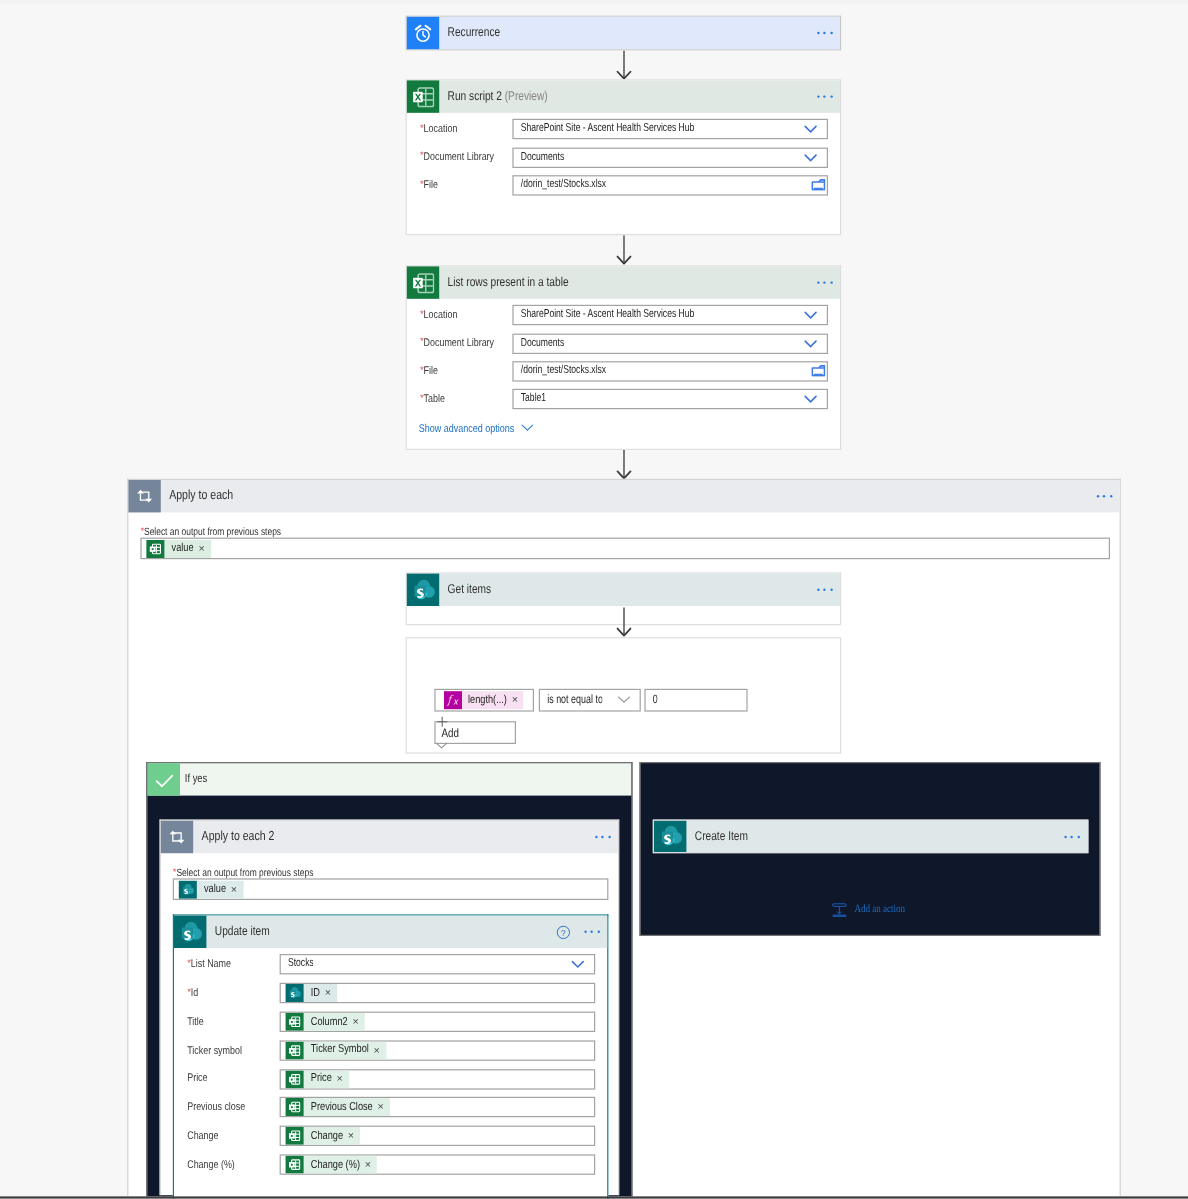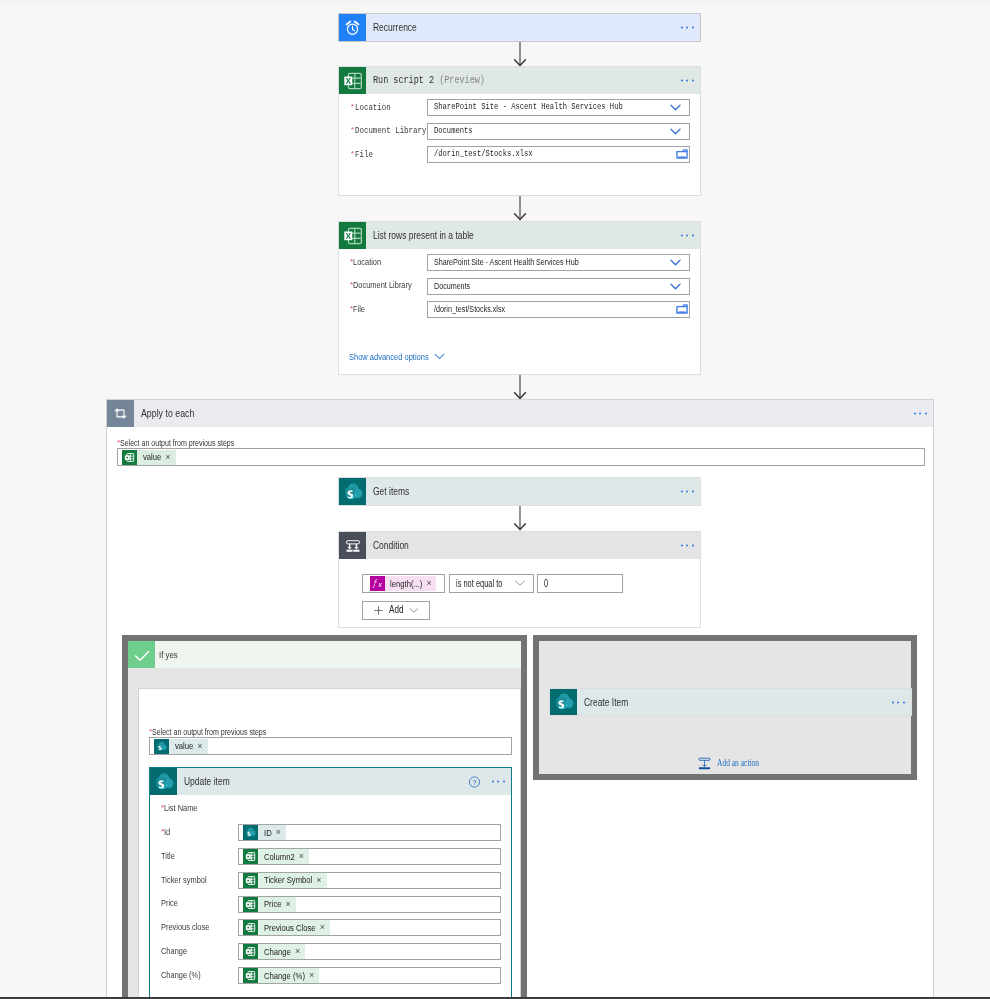--- a/index.html
+++ b/index.html
@@ -49,27 +49,27 @@
   .token .tkicon{width:15px;height:15px;flex:0 0 15px;display:flex;align-items:center;justify-content:center;}
   .token .tktext{padding:0 3px 0 6px;font-size:9.6px;color:#242424;white-space:nowrap;line-height:1;}
   .token .tkx{font-size:9px;color:#4f4f4f;padding-right:5px;padding-left:1px;line-height:1;}
 
   
   .scope{position:absolute;background:#fff;border:1px solid #dcdcdc;box-sizing:border-box;}
   .scope-head{position:relative;height:27px;display:flex;align-items:center;background:#eaebef;}
   .scope-fieldlabel{font-size:8.8px;color:#323130;line-height:1;white-space:nowrap;}
 
   
-  .branch{position:absolute;background:#e5e5e5;border:6px solid #737373;box-sizing:border-box;}
+  .branch{position:absolute;background:#0f172a;border:1px solid #737373;box-sizing:border-box;}
   .branch-head{position:relative;height:27px;display:flex;align-items:center;}
   .branch-icon{width:27px;height:27px;flex:0 0 27px;display:flex;align-items:center;justify-content:center;}
   .branch-title{padding-left:4px;font-size:9.8px;color:#323130;line-height:1;}
 
   
-  .addbtn{position:absolute;border:1px solid #a3a3a3;background:#fff;box-sizing:border-box;display:flex;align-items:center;justify-content:center;}
+  .addbtn{position:absolute;border:1px solid #a3a3a3;background:#fff;box-sizing:border-box;display:flex;align-items:flex-start;justify-content:center;flex-direction:column;}
   .addbtn .lbl{font-size:10.2px;color:#242424;padding:0 5px 0 5px;line-height:1;}
   .linkrow{position:absolute;display:flex;align-items:center;color:#1b6ec2;font-size:9.4px;line-height:1;}
   .addaction{position:absolute;display:flex;align-items:center;}
   .addaction .lbl{color:#1b6ec2;font-size:9.4px;padding-left:5px;line-height:1;font-family:Liberation Serif, serif;}
 </style>
 </head>
 <body>
 <div id="root">
 <div class="topstrip"></div>
 
@@ -92,21 +92,21 @@
   </div>
 </div>
 
 <div class="arrow" style="left:519px;top:42px;width:2px;height:25px;">
   <svg width="14" height="25" viewBox="0 0 14 25" style="position:absolute;left:-6px;top:0;">
     <path d="M7 0 L7 23.5" stroke="#3b3a39" stroke-width="1.1" fill="none"></path>
     <path d="M1.6 17.8 L7 23.6 L12.4 17.8" stroke="#3b3a39" stroke-width="1.5" fill="none" stroke-linecap="round" stroke-linejoin="round"></path>
   </svg>
 </div>
 
-<div class="card" style="left:338px;top:66px;width:363px;height:130px;font-family:Liberation Mono, monospace;">
+<div class="card" style="left:338px;top:66px;width:363px;height:130px;">
   <div class="card-head" style="background:#dfe8e2;">
     <div class="card-icon" style="background:#12793f;">
       <svg width="18" height="18" viewBox="0 0 24 24">
         <rect x="5.9" y="1.7" width="17.2" height="20.6" rx="2.0" fill="none" stroke="#a8d2b7" stroke-width="1.7"></rect>
         <path d="M14.4 2.6 V21.4" stroke="#a8d2b7" stroke-width="1.6"></path>
         <path d="M6.7 8.2 H22.3 M6.7 15.2 H22.3" stroke="#a8d2b7" stroke-width="1.6"></path>
         <rect x="0.4" y="6.0" width="10.6" height="11.6" fill="#ffffff"></rect>
         <path d="M2.3 8.1 L4.2 8.1 L5.75 10.5 L7.3 8.1 L9.2 8.1 L6.75 11.8 L9.3 15.6 L7.4 15.6 L5.75 13.1 L4.1 15.6 L2.2 15.6 L4.75 11.8 Z" fill="#1b8049"></path>
       </svg>
     </div>
@@ -195,20 +195,29 @@
       </div>
     </div>
     <div class="field">
       <div class="flabel"><span class="req">*</span><span><span class="sx" style="transform: scaleX(0.8); margin-right: -2.99687px;">File</span></span></div>
       <div class="fctl" style="margin-right:10px;">
         <div class="fval"><span class="sx" style="transform: scaleX(0.745); margin-right: -24.3405px;">/dorin_test/Stocks.xlsx</span></div>
         <span class="folder"><svg width="12" height="10" viewBox="0 0 13 11">
                 <path d="M0.9 2.9 V9.9 H12.1 V2.9 Z" fill="none" stroke="#3f7ce6" stroke-width="1.5" stroke-linejoin="round"></path>
                 <path d="M7.0 2.9 L8.6 1.0 H12.1 V2.9" fill="none" stroke="#3f7ce6" stroke-width="1.5" stroke-linejoin="round"></path>
                 <path d="M2.5 8.9 H10.5" stroke="#3f7ce6" stroke-width="1.5"></path>
+              </svg></span>
+      </div>
+    </div>
+    <div class="field">
+      <div class="flabel"><span class="req">*</span><span><span class="sx" style="transform: scaleX(0.8); margin-right: -4.44687px;">Table</span></span></div>
+      <div class="fctl" style="margin-right:10px;">
+        <div class="fval"><span class="sx" style="transform: scaleX(0.745); margin-right: -7.21172px;">Table1</span></div>
+        <span class="chev"><svg width="11" height="7" viewBox="0 0 11 7">
+                <path d="M1.0 1.3 L5.5 5.8 L10.0 1.3" stroke="#3f72d9" stroke-width="1.35" fill="none" stroke-linecap="round"></path>
               </svg></span>
       </div>
     </div>
   </div>
   <div class="linkrow" style="left:10px;top:130px;">
     <span><span class="sx" style="transform: scaleX(0.8); margin-right: -19.9125px;">Show advanced options</span></span>
     <span style="margin-left:5px;display:inline-flex;">
           <svg width="11" height="7" viewBox="0 0 12 8">
             <path d="M1.0 1.5 L6 6.3 L11.0 1.5" stroke="#3b86d8" stroke-width="1.15" fill="none" stroke-linecap="round"></path>
           </svg>
@@ -255,21 +264,21 @@
             <rect x="5.3" y="10.6" width="3.4" height="3.4" fill="#12793f"></rect>
           </svg>
         </span>
         <span class="tktext"><span class="sx" style="transform: scaleX(0.8); margin-right: -4.5875px;">value</span></span>
         <span class="tkx">×</span>
       </div>
     </div>
   </div>
 </div>
 
-<div class="card" style="left:338px;top:477px;width:363px;height:29px;">
+<div class="card" style="left:338px;top:477px;width:363px;height:44px;">
   <div class="card-head" style="background:#dee8e8;">
     <div class="card-icon" style="background:#036c70;">
       <svg width="24" height="24" viewBox="0 0 24 24">
 <circle cx="12.2" cy="8.5" r="5.3" fill="#1e99a4"></circle>
 <circle cx="16.5" cy="13.3" r="4.9" fill="#229fac"></circle>
 <path d="M15.2 14.0 a5.3 5.3 0 0 1 -5.3 5.3 a5.3 5.3 0 0 1 -3.75 -1.55 l3.75 -3.75 Z" fill="#2ec5d6"></path>
 <rect x="4.5" y="8.0" width="9.2" height="9.2" fill="#1a8e99"></rect>
 <path d="M11.55 10.85 q-0.78 -0.52 -1.85 -0.52 q-1.48 0 -2.36 0.72 q-0.88 0.72 -0.88 1.82 q0 0.88 0.49 1.4 q0.49 0.52 1.62 0.91 q0.82 0.29 1.08 0.5 q0.26 0.21 0.26 0.51 q0 0.33 -0.32 0.53 q-0.32 0.2 -0.87 0.2 q-1.08 0 -1.92 -0.73 l0 1.58 q0.87 0.47 2.05 0.47 q1.57 0 2.45 -0.73 q0.88 -0.73 0.88 -1.88 q0 -0.82 -0.49 -1.34 q-0.49 -0.52 -1.57 -0.91 q-0.87 -0.3 -1.13 -0.52 q-0.26 -0.22 -0.26 -0.49 q0 -0.31 0.3 -0.5 q0.3 -0.19 0.83 -0.19 q0.96 0 1.69 0.62 Z" fill="#ffffff"></path>
 </svg>
     </div>
@@ -283,39 +292,20 @@
 </div>
 
 <div class="arrow" style="left:519px;top:506px;width:2px;height:25px;">
   <svg width="14" height="25" viewBox="0 0 14 25" style="position:absolute;left:-6px;top:0;">
     <path d="M7 0 L7 23.5" stroke="#3b3a39" stroke-width="1.1" fill="none"></path>
     <path d="M1.6 17.8 L7 23.6 L12.4 17.8" stroke="#3b3a39" stroke-width="1.5" fill="none" stroke-linecap="round" stroke-linejoin="round"></path>
   </svg>
 </div>
 
 <div class="card" style="left:338px;top:531px;width:363px;height:97px;">
-  <div class="card-head" style="background:#e3e4e5;">
-    <div class="card-icon" style="background:#484f5a;">
-      <svg width="18" height="18" viewBox="0 0 24 24" fill="none">
-        <rect x="3.2" y="4.9" width="17.6" height="4.3" rx="2.15" stroke="#fff" stroke-width="1.3"></rect>
-        <rect x="6.5" y="9.2" width="1.9" height="5.0" fill="#fff"></rect>
-        <rect x="15.6" y="9.2" width="1.9" height="5.0" fill="#fff"></rect>
-        <path d="M4.6 13.2 L7.45 16.6 L10.3 13.2 Z" fill="#fff"></path>
-        <path d="M13.7 13.2 L16.55 16.6 L19.4 13.2 Z" fill="#fff"></path>
-        <rect x="3.4" y="16.9" width="8.1" height="2.8" fill="#fff"></rect>
-        <rect x="12.5" y="16.9" width="8.1" height="2.8" fill="#fff"></rect>
-      </svg>
-    </div>
-    <div class="card-title"><span><span class="sx" style="transform: scaleX(0.8); margin-right: -8.95312px;">Condition</span></span></div>
-    <div class="ellipsis" title="More">
-          <i></i>
-          <i></i>
-          <i></i>
-        </div>
-  </div>
 
   <div class="tokenbox" style="position:absolute;left:23px;top:42px;width:83px;height:19px;">
     <div class="token" style="background:#f7e0f1;height:15px;margin-left:7px;">
       <span class="tkicon" style="background:#b4009e;width:15px;flex:0 0 15px;height:15px;">
         <svg width="15" height="15" viewBox="0 0 16 16">
           <path d="M8.55 4.2 q-0.45 -0.35 -0.95 -0.35 q-0.75 0 -1.05 0.95 l-0.25 0.8 L7.4 5.6 L7.2 6.3 L6.1 6.3 L4.55 11.8 q-0.3 1.05 -1.25 1.05 q-0.45 0 -0.8 -0.3 l0.3 -0.7 q0.2 0.18 0.4 0.18 q0.35 0 0.5 -0.5 L5.2 6.3 L4.25 6.3 L4.45 5.6 L5.4 5.6 l0.25 -0.9 q0.42 -1.5 1.8 -1.5 q0.65 0 1.2 0.4 Z" fill="#f2c6e6"></path>
           <path d="M9.3 7.4 L10.35 7.4 L10.95 8.9 L12.1 7.4 L13.15 7.4 L11.35 9.6 L12.25 11.8 L11.2 11.8 L10.6 10.2 L9.4 11.8 L8.3 11.8 L10.15 9.55 Z" fill="#f2c6e6"></path>
         </svg>
       </span>
       <span class="tktext" style="padding:0 3px 0 5px;"><span class="sx" style="transform: scaleX(0.8); margin-right: -8.10625px;">length(...)</span></span>
@@ -350,20 +340,36 @@
   <div class="branch-head" style="background:#eef6ef;">
     <div class="branch-icon" style="background:#6fce8d;">
       <svg width="20" height="20" viewBox="0 0 20 20" fill="none" stroke="#ffffff" stroke-width="1.45" stroke-linecap="round" stroke-linejoin="round">
         <path d="M3.5 11.0 L8.0 15.2 L16.6 6.4"></path>
       </svg>
     </div>
     <div class="branch-title"><span class="sx" style="transform: scaleX(0.8); margin-right: -4.68437px;">If yes</span></div>
   </div>
 
   <div class="scope" style="left:10px;top:47px;width:383px;height:313px;border-color:#d2d2d2;border-bottom:none;">
+    <div class="scope-head" style="background:#eaebef;">
+      <div class="card-icon" style="background:#76869a;">
+        <svg width="17" height="17" viewBox="0 0 24 24" fill="none">
+<path d="M8.2 7.3 H16.9 V16.0" stroke="#fff" stroke-width="1.55"></path>
+<path d="M16.2 16.7 H7.1 V8.4" stroke="#fff" stroke-width="1.55"></path>
+<path d="M3.2 8.9 L7.1 4.5 L11.0 8.9 Z" fill="#fff"></path>
+<path d="M13.0 15.1 L16.9 19.5 L20.8 15.1 Z" fill="#fff"></path>
+</svg>
+      </div>
+      <div class="card-title" style="font-size:11px;"><span><span class="sx" style="transform: scaleX(0.8); margin-right: -15.1687px;">Apply to each 2</span></span></div>
+      <div class="ellipsis" title="More">
+            <i></i>
+            <i></i>
+            <i></i>
+          </div>
+    </div>
     <div class="scope-fieldlabel" style="position:absolute;left:10px;top:39px;">
       <span class="req">*</span><span><span class="sx" style="transform: scaleX(0.8); margin-right: -28.5594px;">Select an output from previous steps</span></span>
     </div>
     <div class="tokenbox" style="position:absolute;left:10px;top:48px;width:363px;height:18px;">
       <div class="token" style="background:#dceaea;">
         <span class="tkicon" style="background:#036c70;">
           <svg width="13" height="13" viewBox="0 0 24 24">
             <circle cx="12.2" cy="8.5" r="5.3" fill="#1e99a4"></circle>
             <circle cx="16.5" cy="13.3" r="4.9" fill="#229fac"></circle>
             <path d="M15.2 14.0 a5.3 5.3 0 0 1 -5.3 5.3 a5.3 5.3 0 0 1 -3.75 -1.55 l3.75 -3.75 Z" fill="#2ec5d6"></path>
@@ -396,20 +402,26 @@
         </div>
         <div class="ellipsis" title="More">
               <i></i>
               <i></i>
               <i></i>
             </div>
       </div>
       <div class="fields" id="update-item-fields">
             <div class="field">
               <div class="flabel"><span class="req">*</span><span><span class="sx" style="transform: scaleX(0.8); margin-right: -8.37187px;">List Name</span></span></div>
+              <div class="fctl" style="margin-right:10px;">
+                <div class="fval"><span class="sx" style="transform: scaleX(0.745); margin-right: -7.3432px;">Stocks</span></div>
+                <span class="chev"><svg width="11" height="7" viewBox="0 0 11 7">
+                    <path d="M1.0 1.3 L5.5 5.8 L10.0 1.3" stroke="#3f72d9" stroke-width="1.35" fill="none" stroke-linecap="round"></path>
+                  </svg></span>
+              </div>
             </div>
             <div class="field">
               <div class="flabel"><span class="req">*</span><span><span class="sx" style="transform: scaleX(0.8); margin-right: -1.55312px;">Id</span></span></div>
               <div class="tokenbox" style="flex:1;height:17px;margin-right:10px;">
                 <div class="token" style="background:#dceaea">
                   <span class="tkicon" style="background:#036c70">
                     <svg width="13" height="13" viewBox="0 0 24 24">
                       <circle cx="12.2" cy="8.5" r="5.3" fill="#1e99a4"></circle>
                       <circle cx="16.5" cy="13.3" r="4.9" fill="#229fac"></circle>
                       <path d="M15.2 14.0 a5.3 5.3 0 0 1 -5.3 5.3 a5.3 5.3 0 0 1 -3.75 -1.55 l3.75 -3.75 Z" fill="#2ec5d6"></path>

